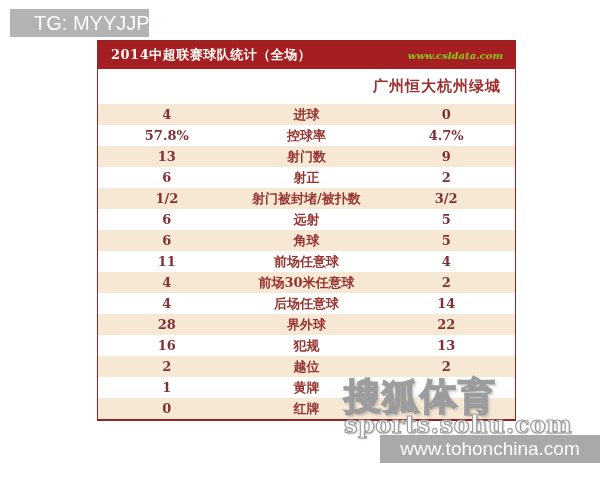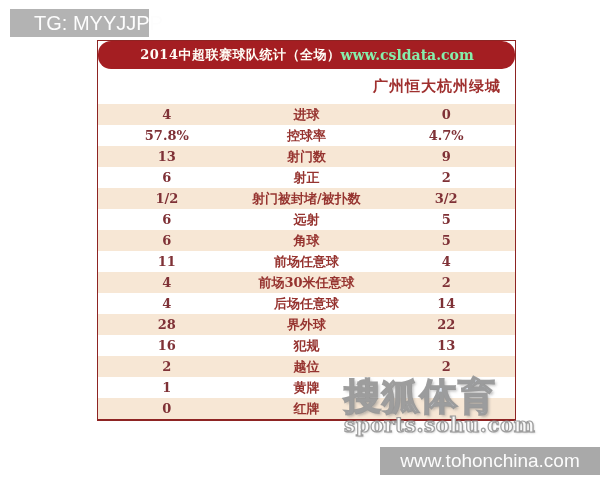--- a/index.html
+++ b/index.html
@@ -29,29 +29,28 @@
     position:absolute; left:97px; top:40px;
     width:419px;
     background:#ffffff;
     border:1px solid var(--border-red,#8e2423);
     border-bottom-width:2px;
     box-sizing:border-box;
   }
   .table-header {
     height:28px;
     background:var(--header-red,#a41e22);
-    display:flex; align-items:center; justify-content:center;
+    display:flex; align-items:center; justify-content:space-between;
     padding:0 12px 0 13px;
-    border-radius:13px;
   }
   .table-title {
     color:#fffdf6; font-size:13px; font-weight:bold; letter-spacing:0.5px;
   }
   .table-site {
-    color:#86efac; font-size:14px; font-weight:bold;
+    color:#84cc16; font-size:10px; font-weight:bold;font-style:italic;
   }
   .team-row {
     height:35px;
     display:flex; align-items:center; justify-content:flex-end;
     padding:0 14px 0 21px;
     background:#ffffff;
   }
   .team-name {
     color:var(--team-red,#9f2f2e);
     font-size:15px; font-weight:bold; letter-spacing:1px;
@@ -76,30 +75,30 @@
     font-family:"DejaVu Serif", serif;
     font-size:37px; font-weight:bold; line-height:40px;
     letter-spacing:1px; white-space:nowrap;
     -webkit-text-stroke:1.5px rgba(148,148,148,0.9);
     text-shadow:2px 2px 3px rgba(125,125,125,0.55);
   }
   .wm-cn .wm-white { color:rgba(246,246,244,0.95); }
   .wm-cn .wm-blue  { color:rgba(224,233,244,0.95); }
   .wm-url {
     font-family:"DejaVu Serif", serif;
-    font-size:20px; font-weight:bold; line-height:18px;
+    font-size:24px; font-weight:bold; line-height:18px;
     color:rgba(252,252,252,0.96);
     -webkit-text-stroke:1.2px rgba(148,148,148,0.9);
     text-shadow:1px 1px 2px rgba(125,125,125,0.5);
     letter-spacing:0.5px; white-space:nowrap;
   }
 
   
   .bottom-bar {
-    position:absolute; left:380px; top:447px;
+    position:absolute; left:380px; top:435px;
     width:220px; height:28px;
     background:var(--bottom-gray,#a9a9a9);
     color:#fcfcfc;
     font-family:"Liberation Sans", sans-serif;
     font-size:19px; line-height:28px;
     text-align:center;
     white-space:nowrap;
   }
 </style>
 </head>

